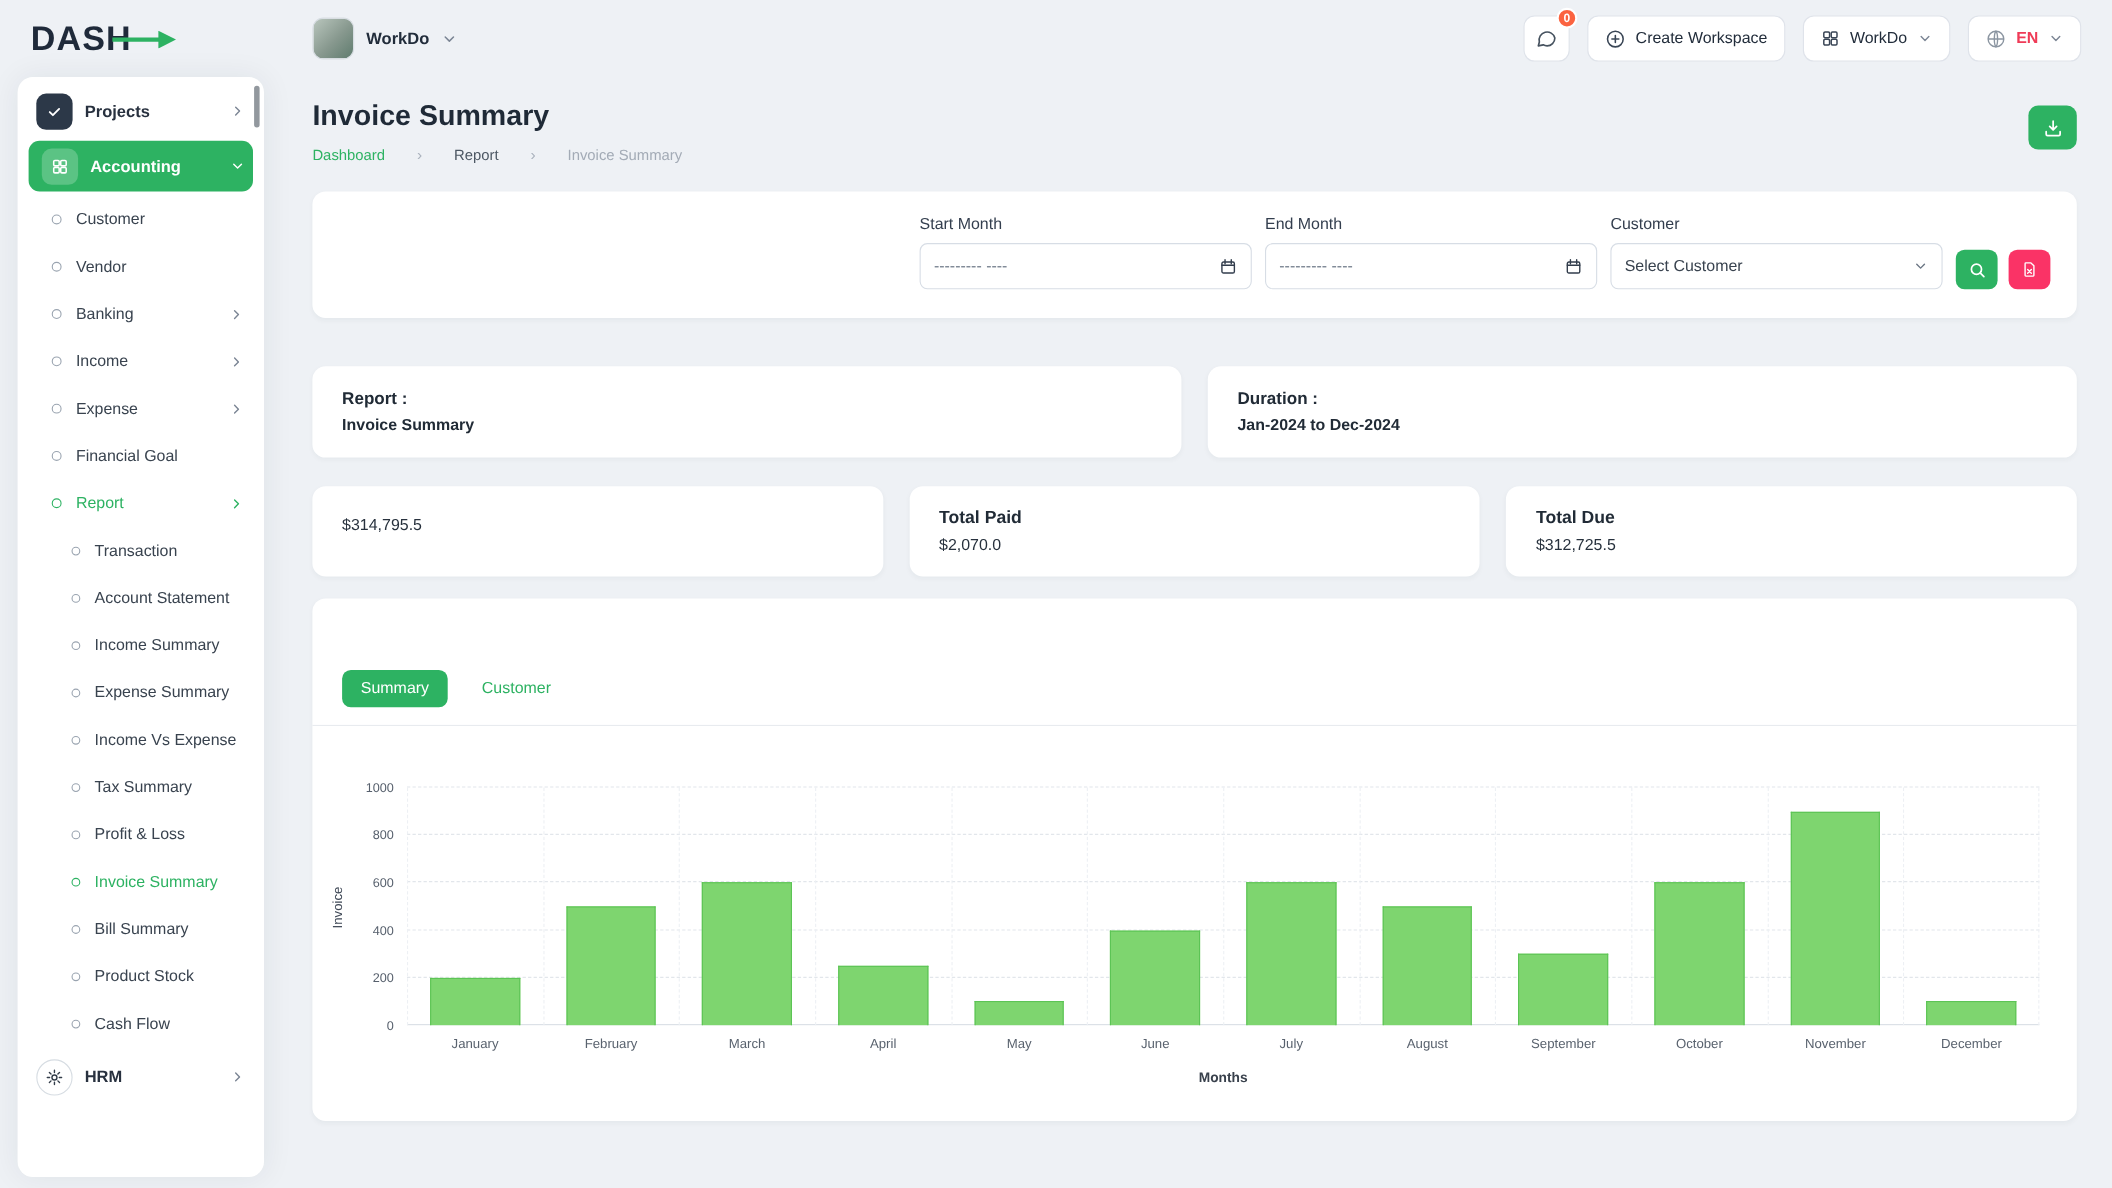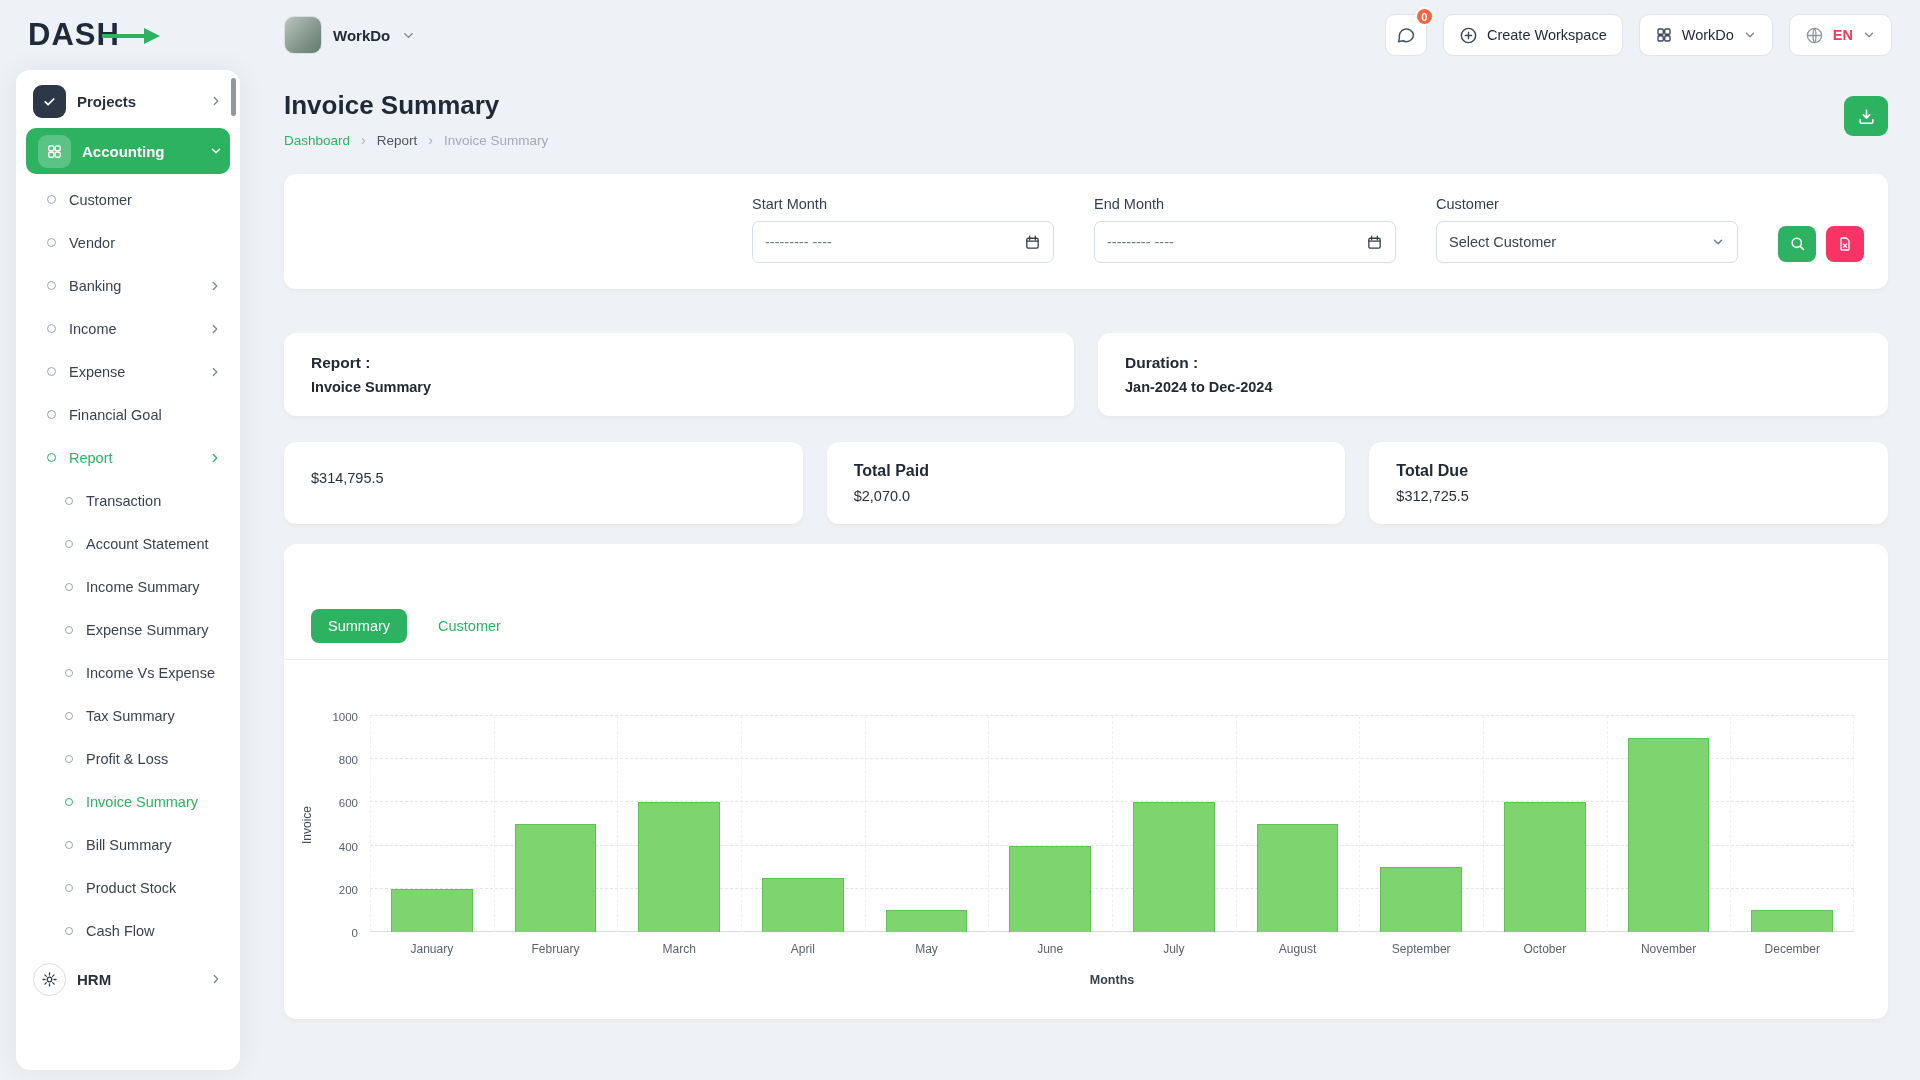--- a/index.html
+++ b/index.html
@@ -42,29 +42,29 @@
   .bullet{width:9px;height:9px;border:1.5px solid #9aa4b0;border-radius:50%;flex:none;}
   .bullet.sm{width:8px;height:8px;}
   .nav1.active,.nav2.active{color:var(--green);}
   .nav1.active .bullet,.nav2.active .bullet{border-color:var(--green);}
   .nav1.active .chev{color:var(--green);}
 
   
   main{margin:0 32px 26px 284px;padding-top:18px;}
   .title-row{display:flex;align-items:flex-start;justify-content:space-between;}
   h1{font-size:26px;margin:2px 0 11px;font-weight:600;color:#1f2a37;}
-  .breadcrumb{display:flex;align-items:center;gap:11px;font-size:13.5px;}
+  .breadcrumb{display:flex;align-items:center;gap:29px;font-size:13.5px;}
   .breadcrumb a{color:var(--green);text-decoration:none;cursor:pointer;}
   .breadcrumb .sep{color:#aab2bd;font-size:14px;}
   .breadcrumb .mid{color:#4c5763;}
   .breadcrumb .current{color:#a3abb6;}
   .dl-btn{width:44px;height:40px;border-radius:9px;background:var(--green);border:none;color:#fff;display:flex;align-items:center;justify-content:center;cursor:pointer;margin-top:8px;}
 
   .card{background:#fff;border-radius:12px;box-shadow:0 2px 5px rgba(30,40,60,.04);}
-  .filter-card{margin-top:26px;padding:22px 24px 26px;display:flex;justify-content:flex-end;align-items:center;gap:40px;}
+  .filter-card{margin-top:26px;padding:22px 24px 26px;display:flex;justify-content:flex-end;align-items:flex-end;gap:12px;}
   .f-group{width:302px;}
   .f-group label{display:block;font-size:14.5px;color:#333e4e;margin-bottom:9px;}
   .input{height:42px;border:1px solid #d7dde5;border-radius:7px;display:flex;align-items:center;justify-content:space-between;padding:0 12px;font-size:14.5px;color:#39434f;background:#fff;cursor:pointer;}
   .input .ph{color:#6f7a89;}
   .input .ico{color:#323d4c;display:flex;}
   .f-actions{display:flex;gap:10px;padding-top:28px;}
   .sq-btn{width:38px;height:36px;border:none;border-radius:8px;color:#fff;display:flex;align-items:center;justify-content:center;cursor:pointer;}
   .sq-btn.green{background:var(--green);}
   .sq-btn.pink{background:var(--pink);}
 

